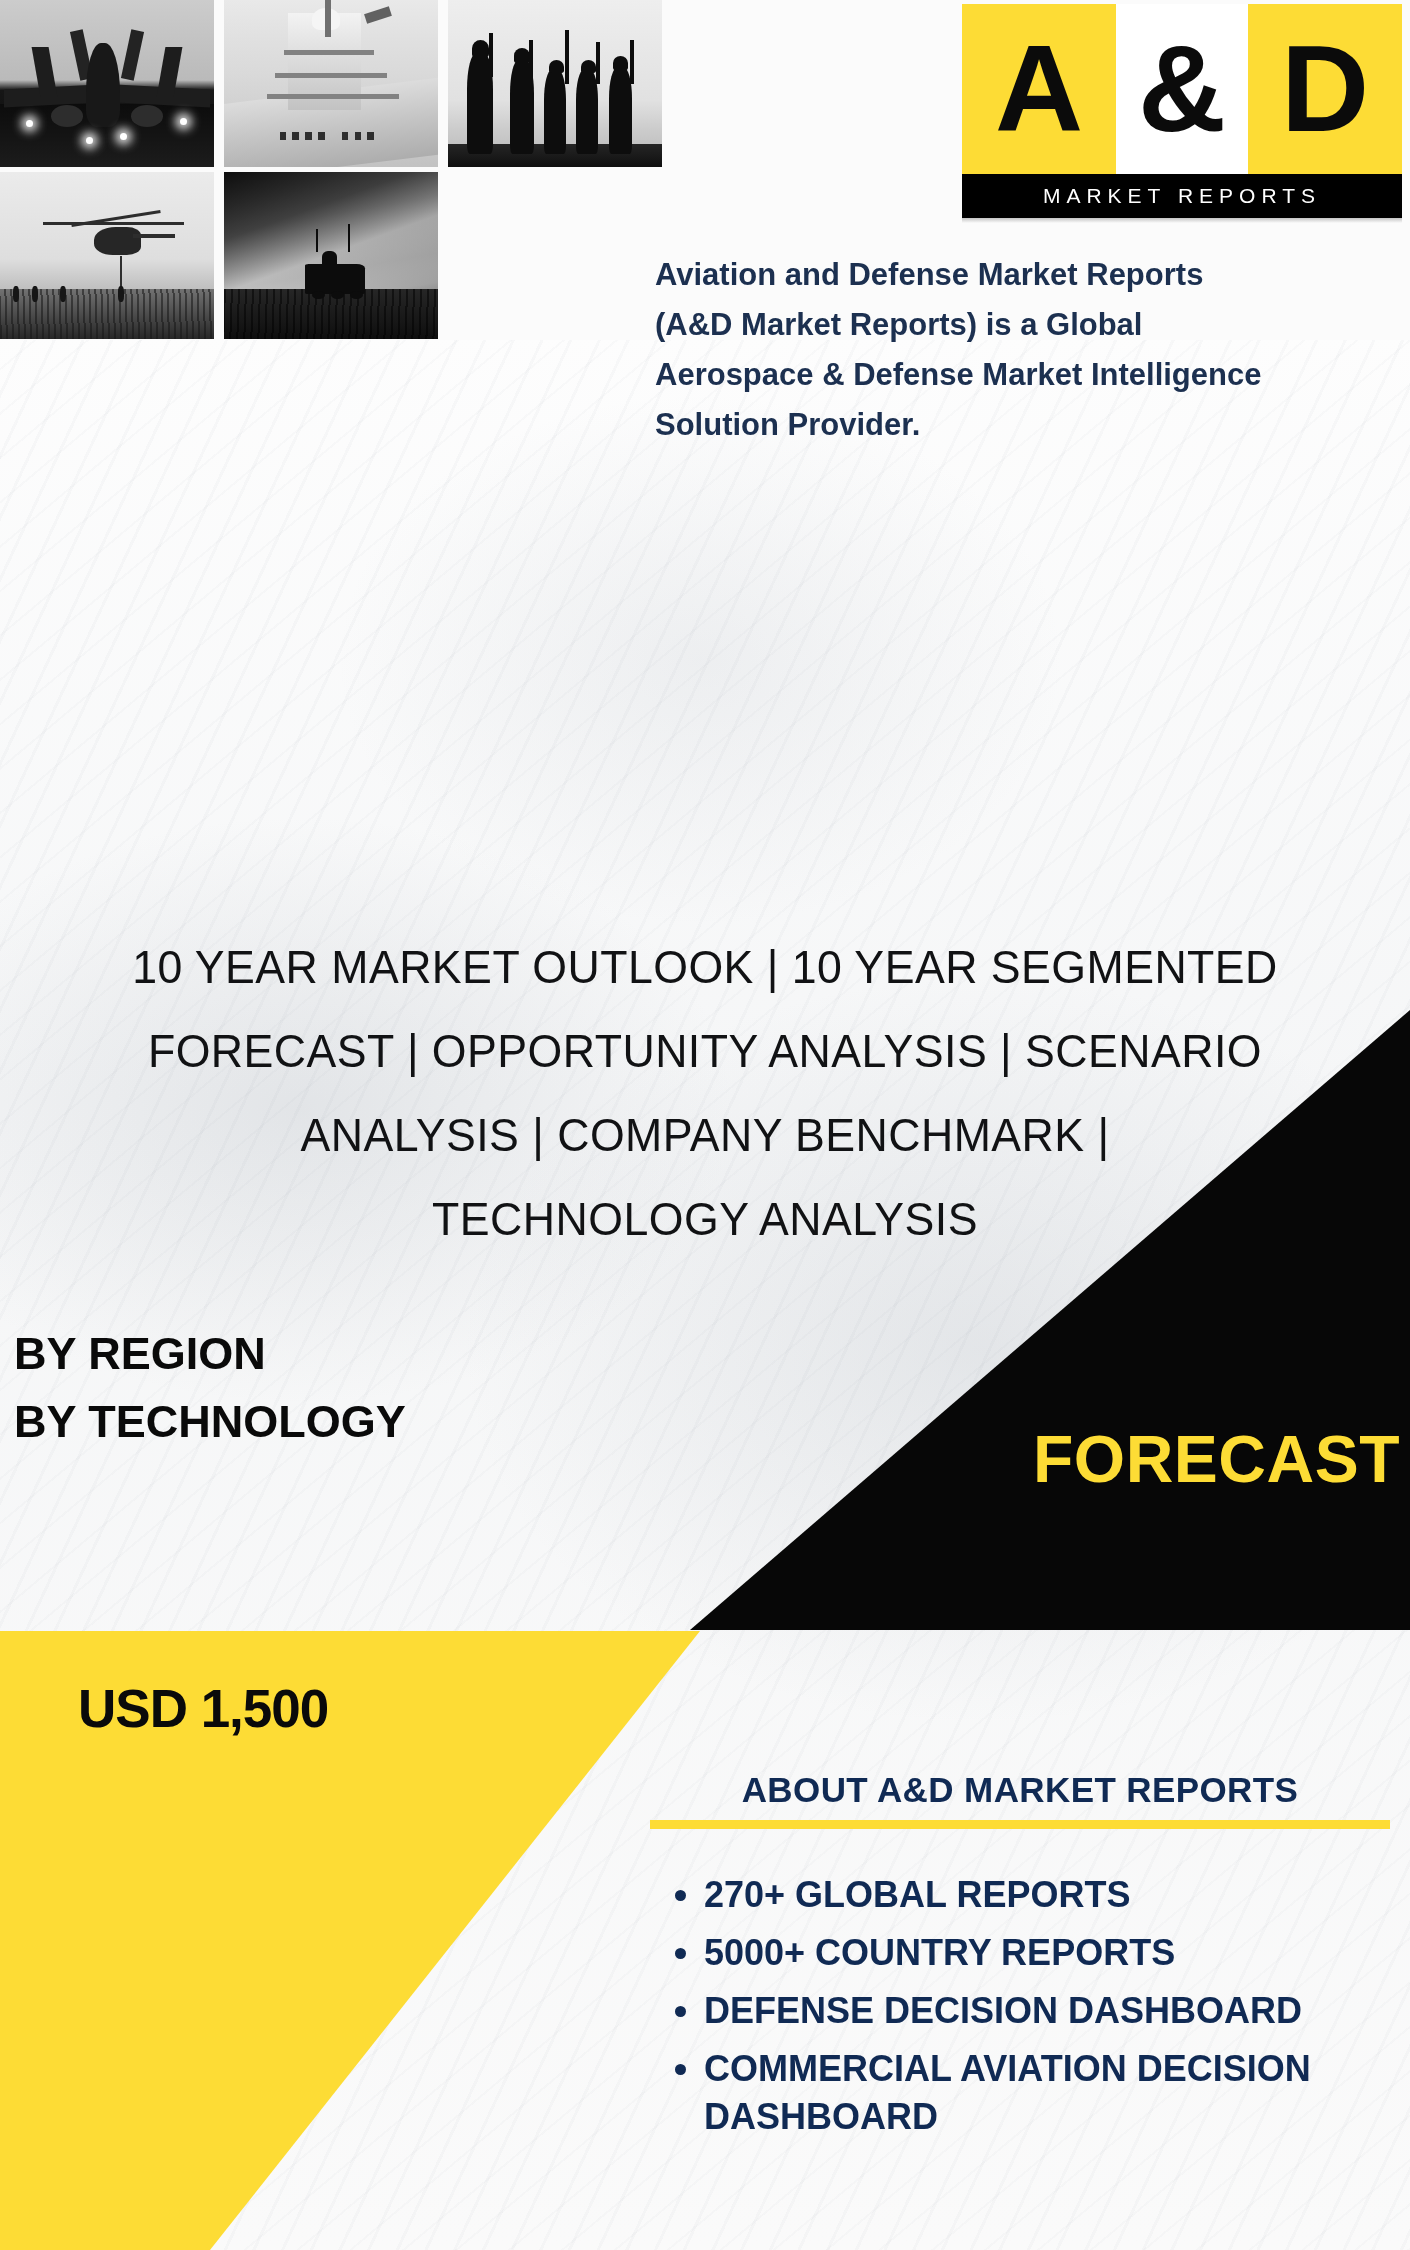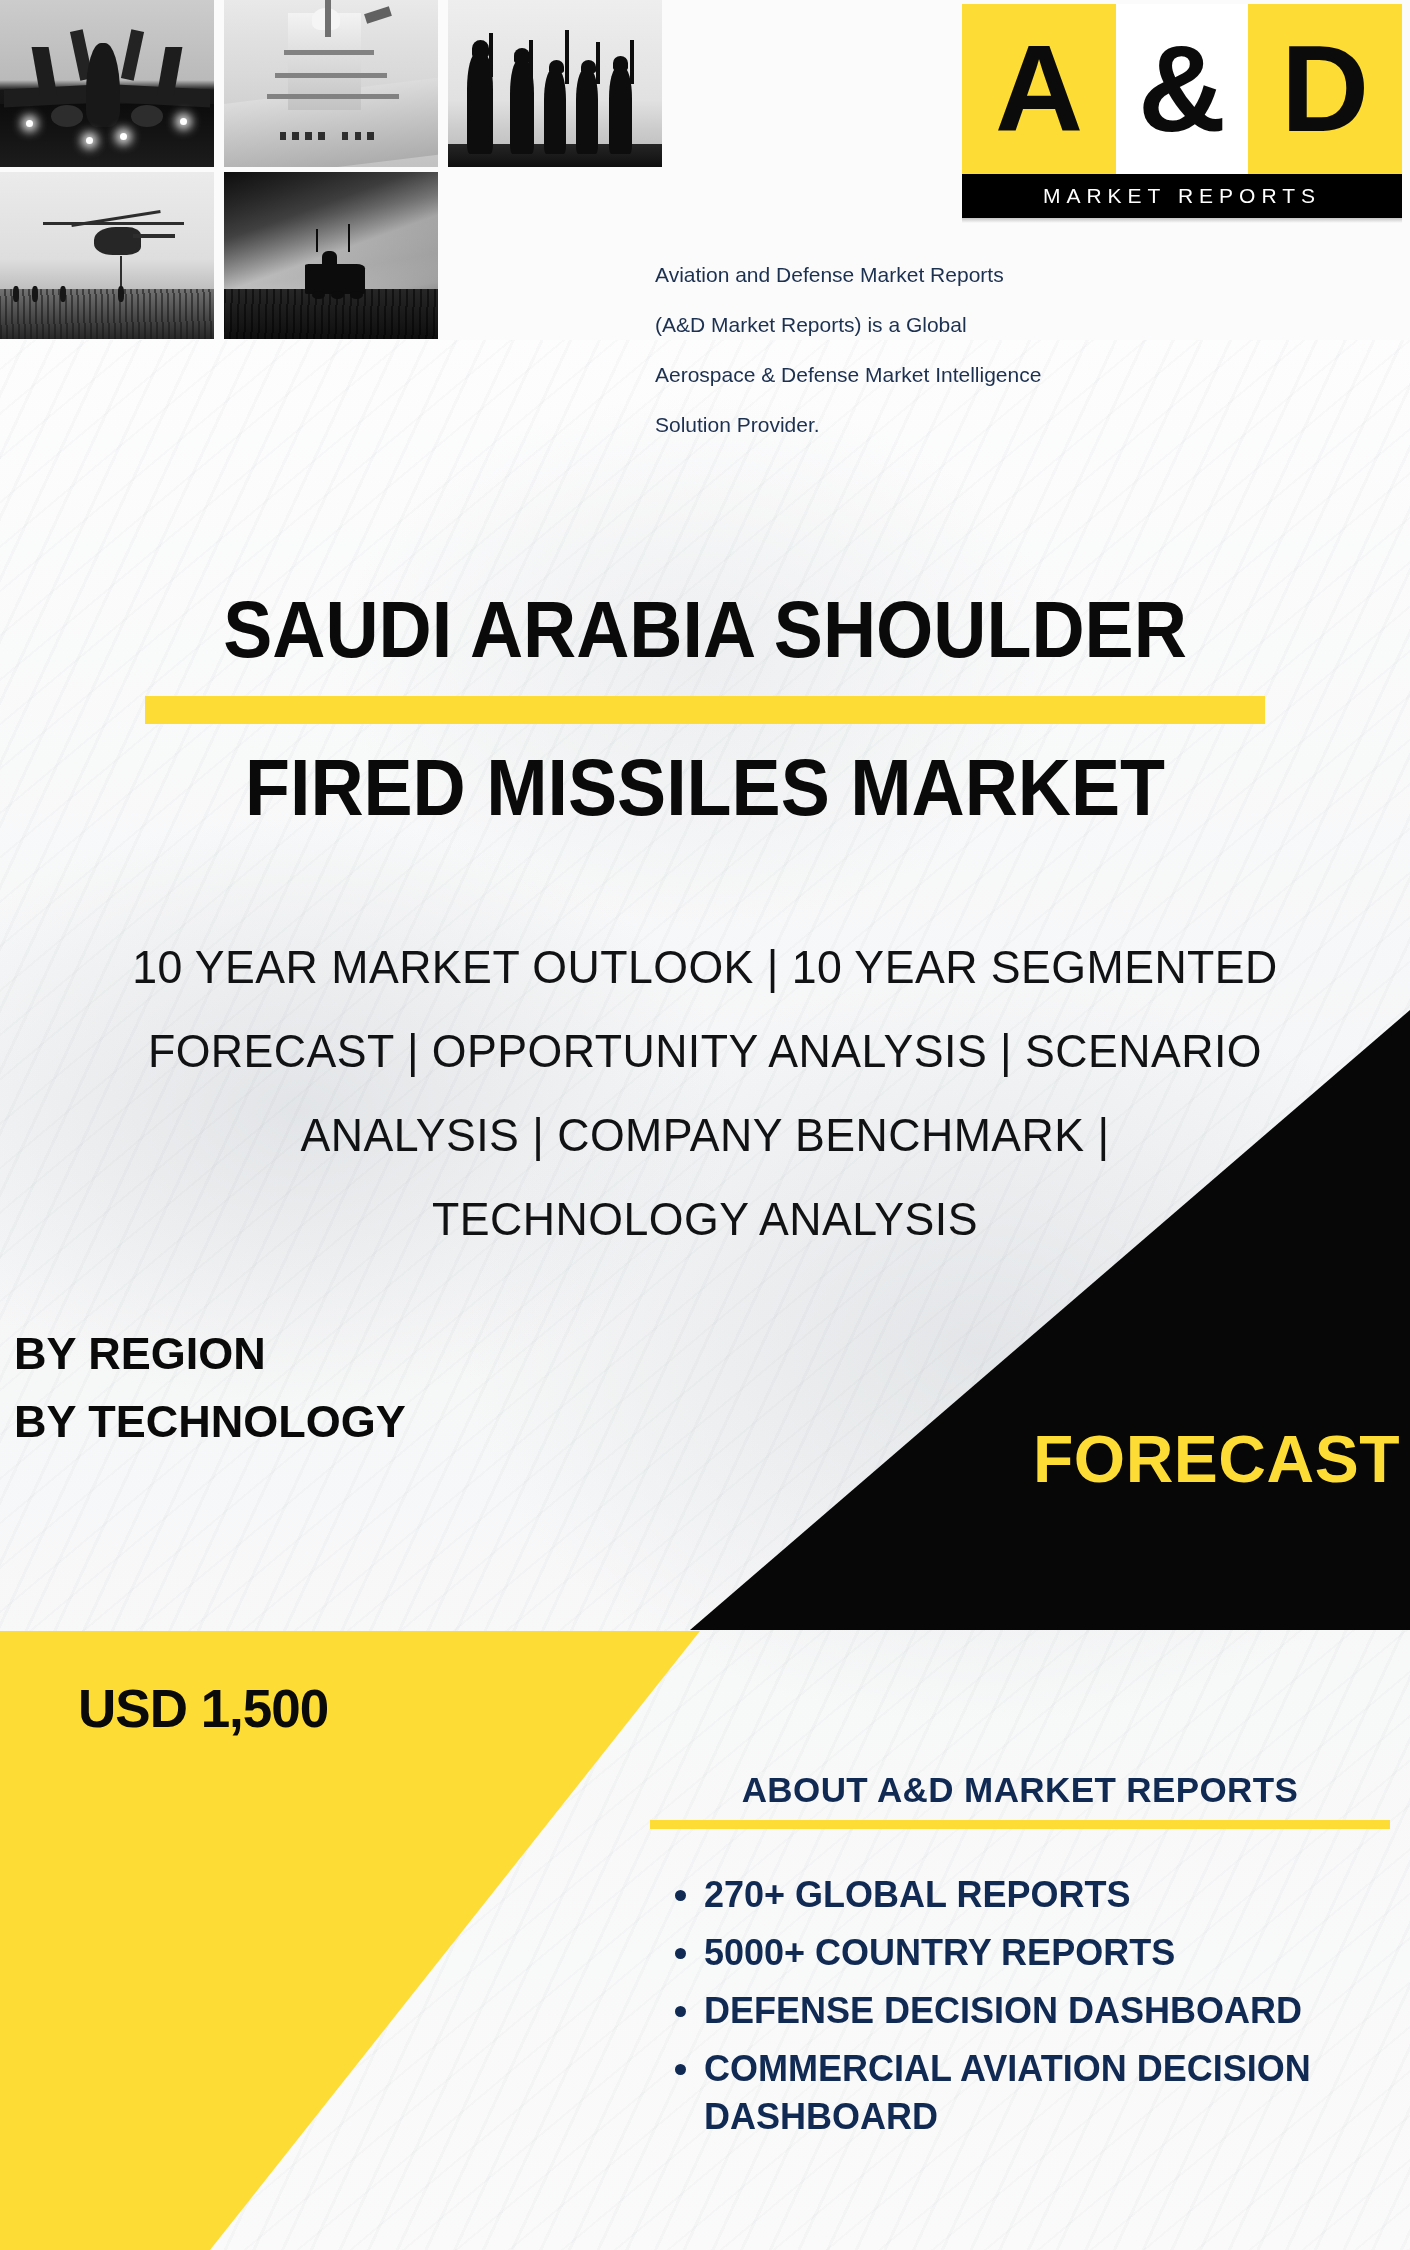--- a/index.html
+++ b/index.html
@@ -140,22 +140,22 @@
   .lb.mid { flex:0 0 30%; }
   .logo-bar{ position:absolute; left:0; top:170px; width:440px; height:44px; background:#000000;
     display:flex; align-items:center; justify-content:center; }
   .logo-bar span{ color:#ffffff; font-size:21px; font-weight:500; letter-spacing:6px; }
   .logo-shadow{ position:absolute; left:0; top:214px; width:440px; height:5px;
     background:linear-gradient(180deg, rgba(0,0,0,.22), rgba(0,0,0,0)); }
 
   
   .intro {
     position:absolute; left:655px; top:250px; width:745px;
-    font-size:21px; line-height:50px; color:#1c3050;
-    text-align:justify; text-justify:inter-word;
+    font-size:31px; line-height:50px; color:#1c3050;
+    text-align:justify; text-justify:inter-word;font-weight:bold;
   }
   .intro > span { display:block; }
 
   
   .title-wrap{ position:absolute; left:0; top:590px; width:1410px; text-align:center; }
   .title-line{
     font-size:80px; line-height:1.0; font-weight:bold; color:#0a0a0a;
     letter-spacing:0px; transform:scaleX(0.92); transform-origin:center;
     font-family:"Liberation Sans Narrow","Liberation Sans", sans-serif;
   }
@@ -340,25 +340,20 @@
       </span>
     <span style="display:flex;justify-content:space-between">
         <span>(A&amp;D Market Reports) is a Global</span>
       </span>
     <span style="display:flex;justify-content:space-between">
         <span>Aerospace &amp; Defense Market Intelligence</span>
       </span>
     <span>Solution Provider.</span>
   </div>
 
-  <div class="title-wrap">
-    <div class="title-line">SAUDI ARABIA SHOULDER</div>
-    <div class="title-rule"></div>
-    <div class="title-line">FIRED MISSILES MARKET</div>
-  </div>
 
   <div class="subtitle">
     <div>10 YEAR MARKET OUTLOOK | 10 YEAR SEGMENTED</div>
     <div>FORECAST | OPPORTUNITY ANALYSIS | SCENARIO</div>
     <div>ANALYSIS | COMPANY BENCHMARK |</div>
     <div>TECHNOLOGY ANALYSIS</div>
   </div>
 
   <div class="black-wedge"></div>
 

